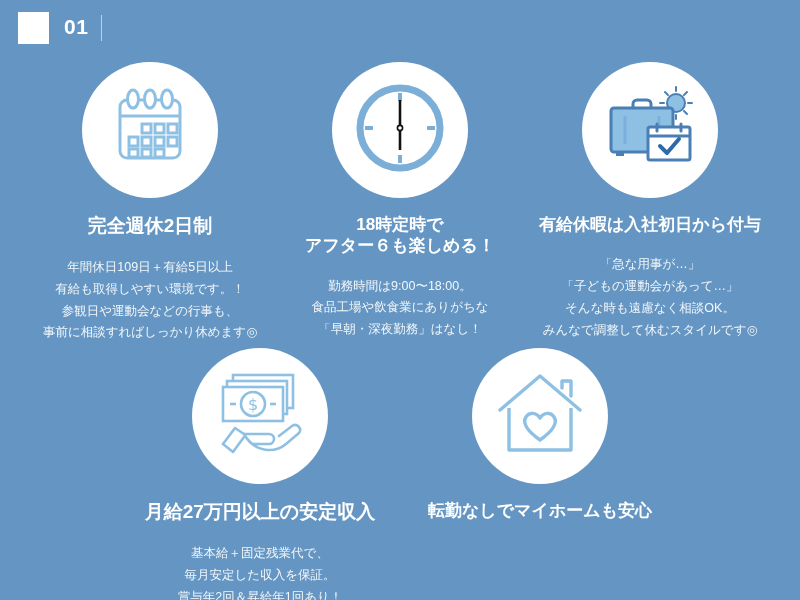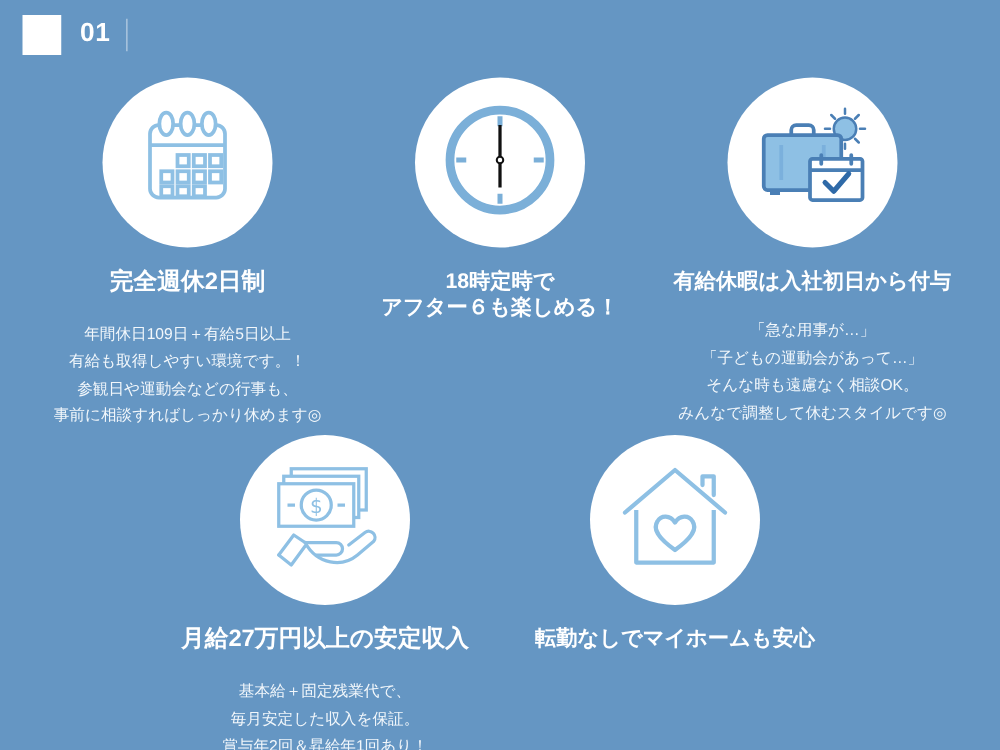--- a/index.html
+++ b/index.html
@@ -146,20 +146,23 @@
           <line x1="15" y1="50" x2="23" y2="50" stroke="#7bafd8" stroke-width="4"></line>
           <line x1="77" y1="50" x2="85" y2="50" stroke="#7bafd8" stroke-width="4"></line>
           <line x1="50" y1="22" x2="50" y2="50" stroke="#111111" stroke-width="2.6"></line>
           <line x1="50" y1="50" x2="50" y2="72" stroke="#111111" stroke-width="2.6"></line>
           <circle cx="50" cy="50" r="2.6" fill="#ffffff" stroke="#111111" stroke-width="1.6"></circle>
         </svg>
       </span>
     </div>
     <div class="card-title t-md">18時定時で
 アフター６も楽しめる！</div>
+    <div class="card-body">勤務時間は9:00〜18:00。
+食品工場や飲食業にありがちな
+「早朝・深夜勤務」はなし！</div>
   </div>
 
   <div class="card">
     <div class="icon-circle">
       <span>
         <svg width="92" height="92" viewBox="0 0 92 92" fill="none">
           <g>
             <circle cx="72" cy="21" r="9" fill="#8ec0e4" stroke="#4a7fb5" stroke-width="2"></circle>
             <g stroke="#4a7fb5" stroke-width="2" stroke-linecap="round">
               <line x1="72" y1="5" x2="72" y2="9"></line>

